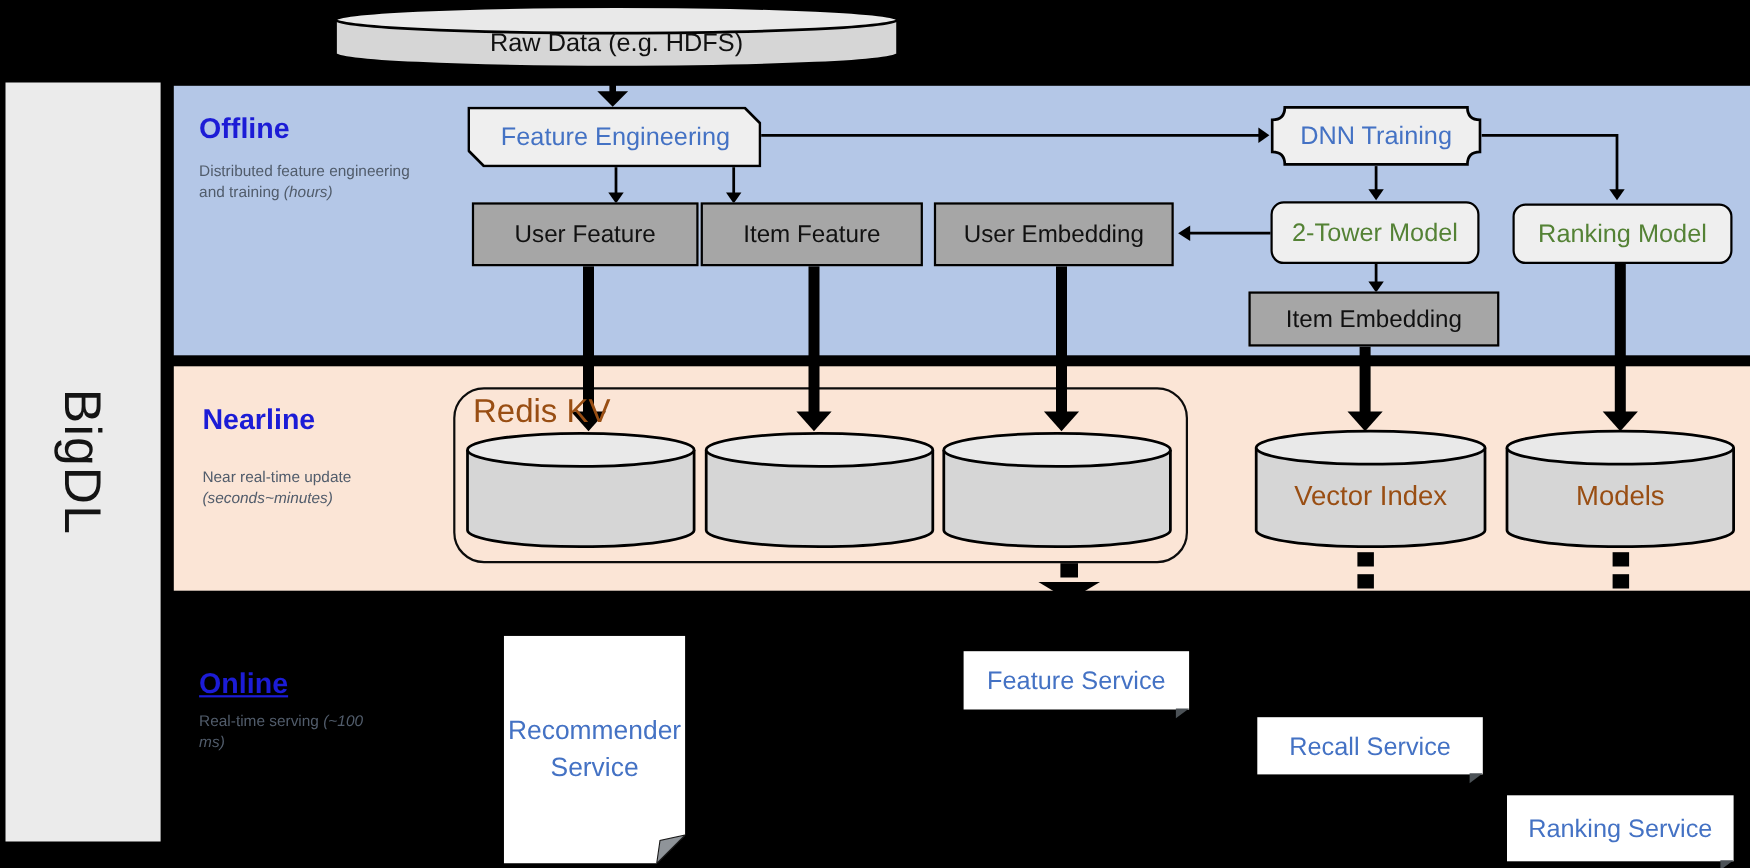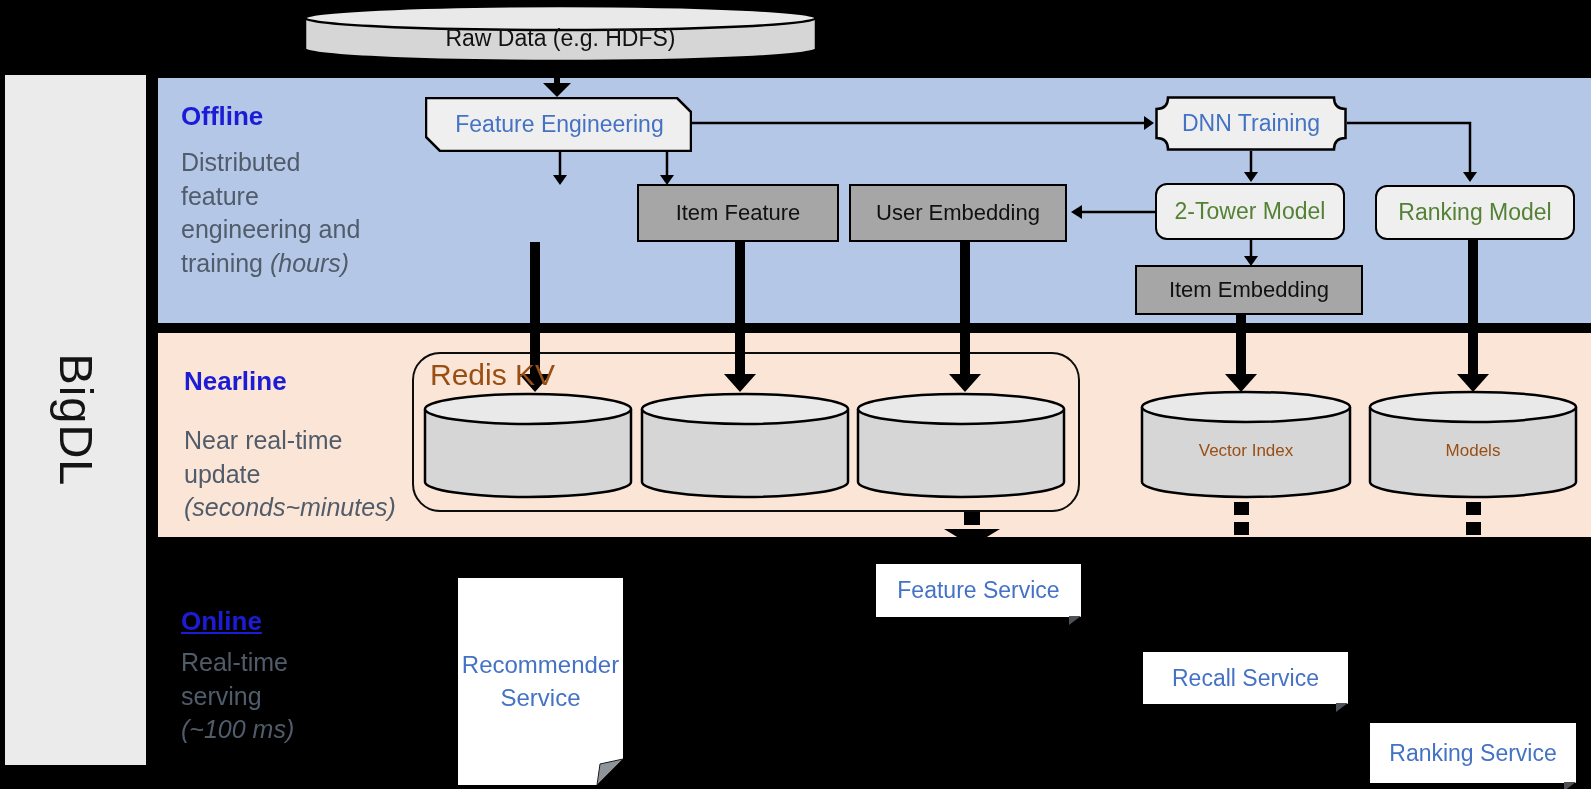--- a/index.html
+++ b/index.html
@@ -6,35 +6,35 @@
   .canvas{position:relative;width:1591px;height:789px;background:#000;overflow:hidden;
           font-family:"Liberation Sans",sans-serif;}
   .abs{position:absolute;}
   .band{position:absolute;left:158px;width:1433px;}
   .band-offline{top:78px;height:245px;background:#b4c7e7;}
   .band-nearline{top:333px;height:204px;background:#fbe5d6;}
   .fw-bar{position:absolute;left:5px;top:75px;width:141px;height:690px;background:#ebebeb;}
   .fw-label{position:absolute;left:50%;top:50%;transform:translate(-50%,-50%) rotate(90deg);
             font-size:47px;color:#141414;letter-spacing:1px;white-space:nowrap;}
   .sec-label{position:absolute;font-size:26px;font-weight:bold;color:#1c1cd6;}
-  .sec-desc{position:absolute;font-size:25px;color:#515c6b;line-height:1.34;}
+  .sec-desc{position:absolute;font-size:14px;color:#515c6b;line-height:1.34;}
   .sec-desc em{font-style:italic;}
   .node{position:absolute;display:flex;align-items:center;justify-content:center;
         text-align:center;box-sizing:border-box;z-index:10;}
   .gray-box{background:#a6a6a6;border:2.5px solid #000;color:#111;font-size:22px;}
   .shape-text{position:absolute;inset:0;display:flex;align-items:center;justify-content:center;
               font-size:23px;color:#4472c4;z-index:2;}
   .round-box{background:#efefef;border:2.5px solid #000;border-radius:12px;
              color:#548235;font-size:23px;}
   .redis-frame{position:absolute;left:412px;top:352px;width:668px;height:160px;
                border:2.5px solid #0c0c0c;border-radius:28px;box-sizing:border-box;z-index:4;}
   .redis-label{position:absolute;left:430px;top:358px;font-size:30px;color:#994e13;z-index:6;}
   .cyl{position:absolute;z-index:10;}
   .cyl-text{position:absolute;inset:0;display:flex;align-items:center;justify-content:center;
-            padding-top:12px;font-size:17px;color:#994e13;text-align:center;}
+            padding-top:12px;font-size:25px;color:#994e13;text-align:center;}
   .svc{position:absolute;background:#fff;display:flex;align-items:center;justify-content:center;
        font-size:23px;color:#4472c4;z-index:10;}
   .svc::after{content:"";position:absolute;right:0px;bottom:-8px;width:0;height:0;
        border-top:9px solid #4c5257;border-right:12px solid transparent;}
   .doc{position:absolute;left:458px;top:578px;width:165px;height:207px;z-index:10;}
   .doc-text{position:absolute;inset:0;display:flex;align-items:center;justify-content:center;
             text-align:center;font-size:24px;line-height:1.35;color:#4472c4;padding:0 4px;}
   svg.overlay{position:absolute;left:0;top:0;z-index:5;}
   svg .ln{stroke:#000;fill:none;}
   svg .hd{fill:#000;stroke:none;}
@@ -84,20 +84,23 @@
     <div class="shape-text">Feature Engineering</div>
   </div>
 
   <div class="abs" style="left:1155px;top:96px;width:192px;height:55px;z-index:10;">
     <svg width="192" height="55" viewBox="0 0 192 55">
       <path d="M13,1.5 H179 Q179,13 190.5,13 V42 Q179,42 179,53.5 H13 Q13,42 1.5,42 V13 Q13,13 13,1.5 Z" fill="#efefef" stroke="#000" stroke-width="2.5"></path>
     </svg>
     <div class="shape-text">DNN Training</div>
   </div>
 
+  <div class="node gray-box" style="left:429px;top:184px;width:206px;height:58px;">
+    <span>User Feature</span>
+  </div>
   <div class="node gray-box" style="left:637px;top:184px;width:202px;height:58px;">
     <span>Item Feature</span>
   </div>
   <div class="node gray-box" style="left:849px;top:184px;width:218px;height:58px;">
     <span>User Embedding</span>
   </div>
   <div class="node gray-box" style="left:1135px;top:265px;width:228px;height:50px;">
     <span>Item Embedding</span>
   </div>
 
@@ -146,21 +149,21 @@
   </div>
 
   <div class="doc">
     <svg width="165" height="207" viewBox="0 0 165 207">
       <path d="M0,0 H165 V181 L139,207 H0 Z" fill="#ffffff"></path>
       <path d="M139,207 L165,181 L142,186 Z" fill="#8f9499" stroke="#1a1a1a" stroke-width="1"></path>
     </svg>
     <div class="doc-text">Recommender Service</div>
   </div>
 
-  <div class="svc" style="left:876px;top:564px;width:205px;height:53px;">
+  <div class="svc" style="left:876px;top:592px;width:205px;height:53px;">
     <span>Feature Service</span>
   </div>
   <div class="svc" style="left:1143px;top:652px;width:205px;height:52px;">
     <span>Recall Service</span>
   </div>
   <div class="svc" style="left:1370px;top:723px;width:206px;height:60px;">
     <span>Ranking Service</span>
   </div>
 
   <svg class="overlay" width="1591" height="789" viewBox="0 0 1591 789">

